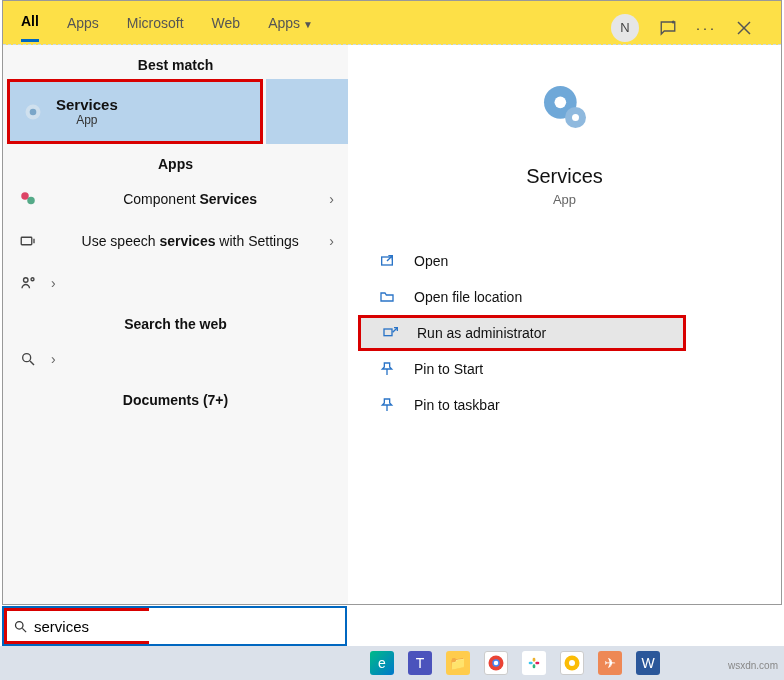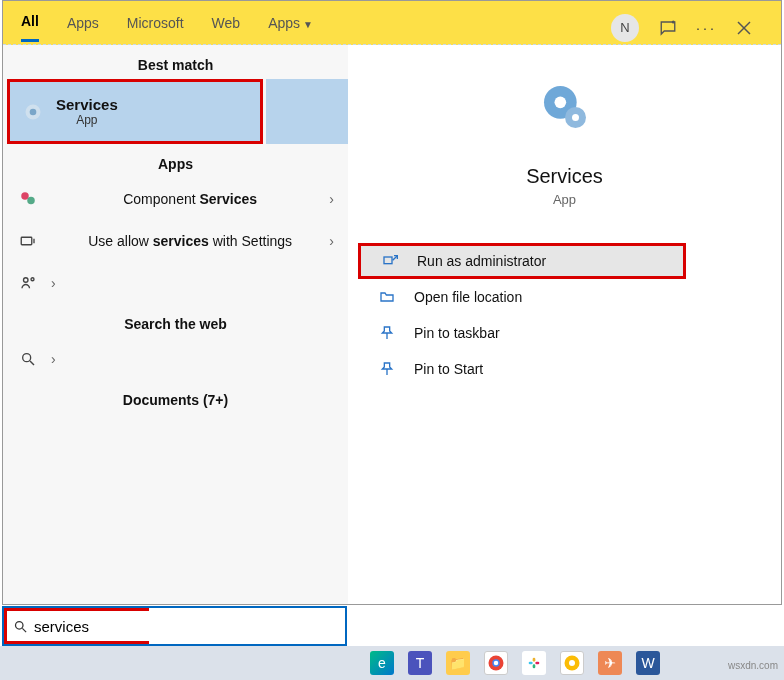--- a/index.html
+++ b/index.html
@@ -115,21 +115,21 @@
         <div class="arrow">›</div>
       </div>
 
       <div class="row">
         <div class="icn">
           <svg width="18" height="18" viewBox="0 0 24 24" fill="none" stroke="#444" stroke-width="1.8">
               <rect x="3" y="7" width="14" height="10" rx="1"></rect>
               <path d="M20 9v6"></path>
             </svg>
         </div>
-        <div class="txt"><span>Use allow </span><b>services</b><span> with Settings</span></div>
+        <div class="txt"><span>Use speech </span><b>services</b><span> with Settings</span></div>
         <div class="arrow">›</div>
       </div>
       <div class="row two-line">
         <div class="icn">
           <svg width="18" height="18" viewBox="0 0 24 24" fill="none" stroke="#444" stroke-width="1.8">
               <circle cx="9" cy="8" r="3"></circle>
               <path d="M4 19c0-3 3-5 5-5s5 2 5 5"></path>
               <circle cx="18" cy="7" r="2"></circle>
             </svg>
         </div>
@@ -160,55 +160,65 @@
           <g fill="#8fb9de">
               <circle cx="33" cy="33" r="9"></circle>
               <circle cx="33" cy="33" r="3" fill="#fff"></circle>
             </g>
         </svg>
       </div>
       <div class="preview-title">Services</div>
       <div class="preview-sub">App</div>
 
       <div class="actions">
+        <div class="action">
+          <div class="aicn">
+            <svg width="16" height="16" viewBox="0 0 24 24" fill="none" stroke="#2a74c7" stroke-width="2">
+                <rect x="4" y="6" width="16" height="12"></rect>
+                <path d="M14 4l6 0 0 6"></path>
+                <line x1="20" y1="4" x2="12" y2="12"></line>
+              </svg>
+          </div>
+          <span>Open</span>
+        </div>
+        <div class="action">
+          <div class="aicn">
+            <svg width="16" height="16" viewBox="0 0 24 24" fill="none" stroke="#2a74c7" stroke-width="2">
+                <path d="M3 6h6l2 3h10v9H3z"></path>
+              </svg>
+          </div>
+          <span>Open file location</span>
+        </div>
         <div class="action highlight">
           <div class="aicn">
             <svg width="16" height="16" viewBox="0 0 24 24" fill="none" stroke="#2a74c7" stroke-width="2">
                 <rect x="3" y="6" width="12" height="10"></rect>
                 <path d="M18 4l5 0 0 5"></path>
                 <line x1="23" y1="4" x2="16" y2="11"></line>
               </svg>
           </div>
           <span>Run as administrator</span>
         </div>
         <div class="action">
           <div class="aicn">
             <svg width="16" height="16" viewBox="0 0 24 24" fill="none" stroke="#2a74c7" stroke-width="2">
-                <path d="M3 6h6l2 3h10v9H3z"></path>
-              </svg>
-          </div>
-          <span>Open file location</span>
-        </div>
-        <div class="action">
-          <div class="aicn">
-            <svg width="16" height="16" viewBox="0 0 24 24" fill="none" stroke="#2a74c7" stroke-width="2">
                 <path d="M8 3h8v6l3 3H5l3-3z"></path>
                 <line x1="12" y1="12" x2="12" y2="21"></line>
               </svg>
           </div>
-          <span>Pin to taskbar</span>
+          <span>Pin to Start</span>
         </div>
         <div class="action">
           <div class="aicn">
             <svg width="16" height="16" viewBox="0 0 24 24" fill="none" stroke="#2a74c7" stroke-width="2">
                 <path d="M8 3h8v6l3 3H5l3-3z"></path>
                 <line x1="12" y1="12" x2="12" y2="21"></line>
               </svg>
           </div>
-          <span>Pin to Start</span>
+          <span>Pin to taskbar</span>
         </div>
       </div>
     </div>
   </div>
 </div>
 
 <div class="search-wrap">
   <div class="search-inner">
     <div class="sicn">
       <svg width="15" height="15" viewBox="0 0 24 24" fill="none" stroke="#333" stroke-width="2">

